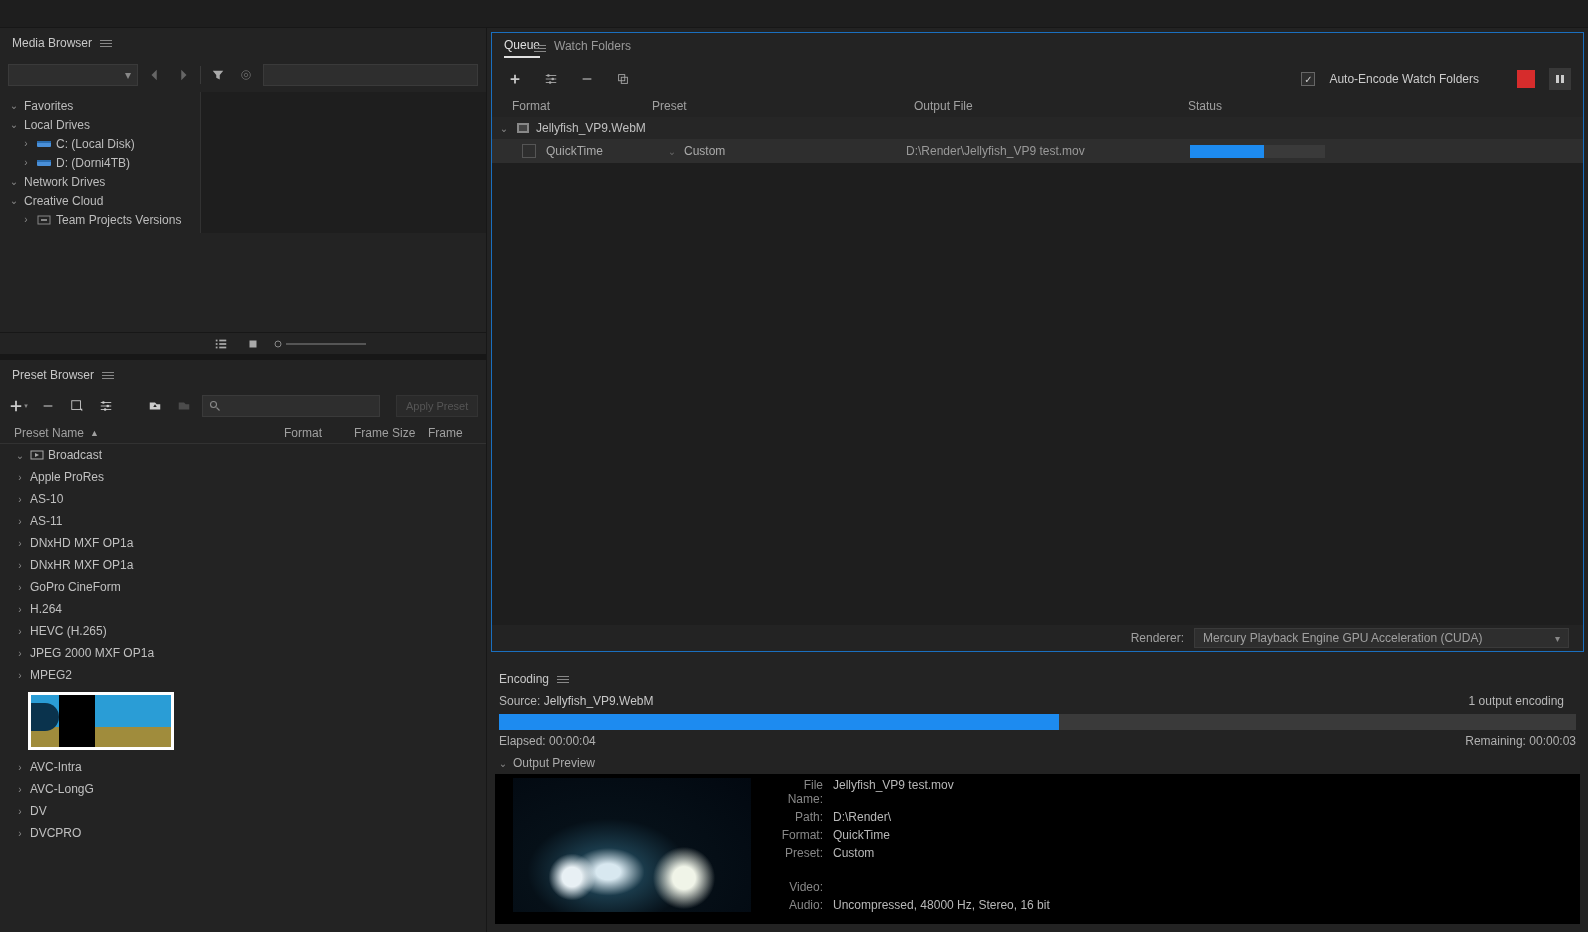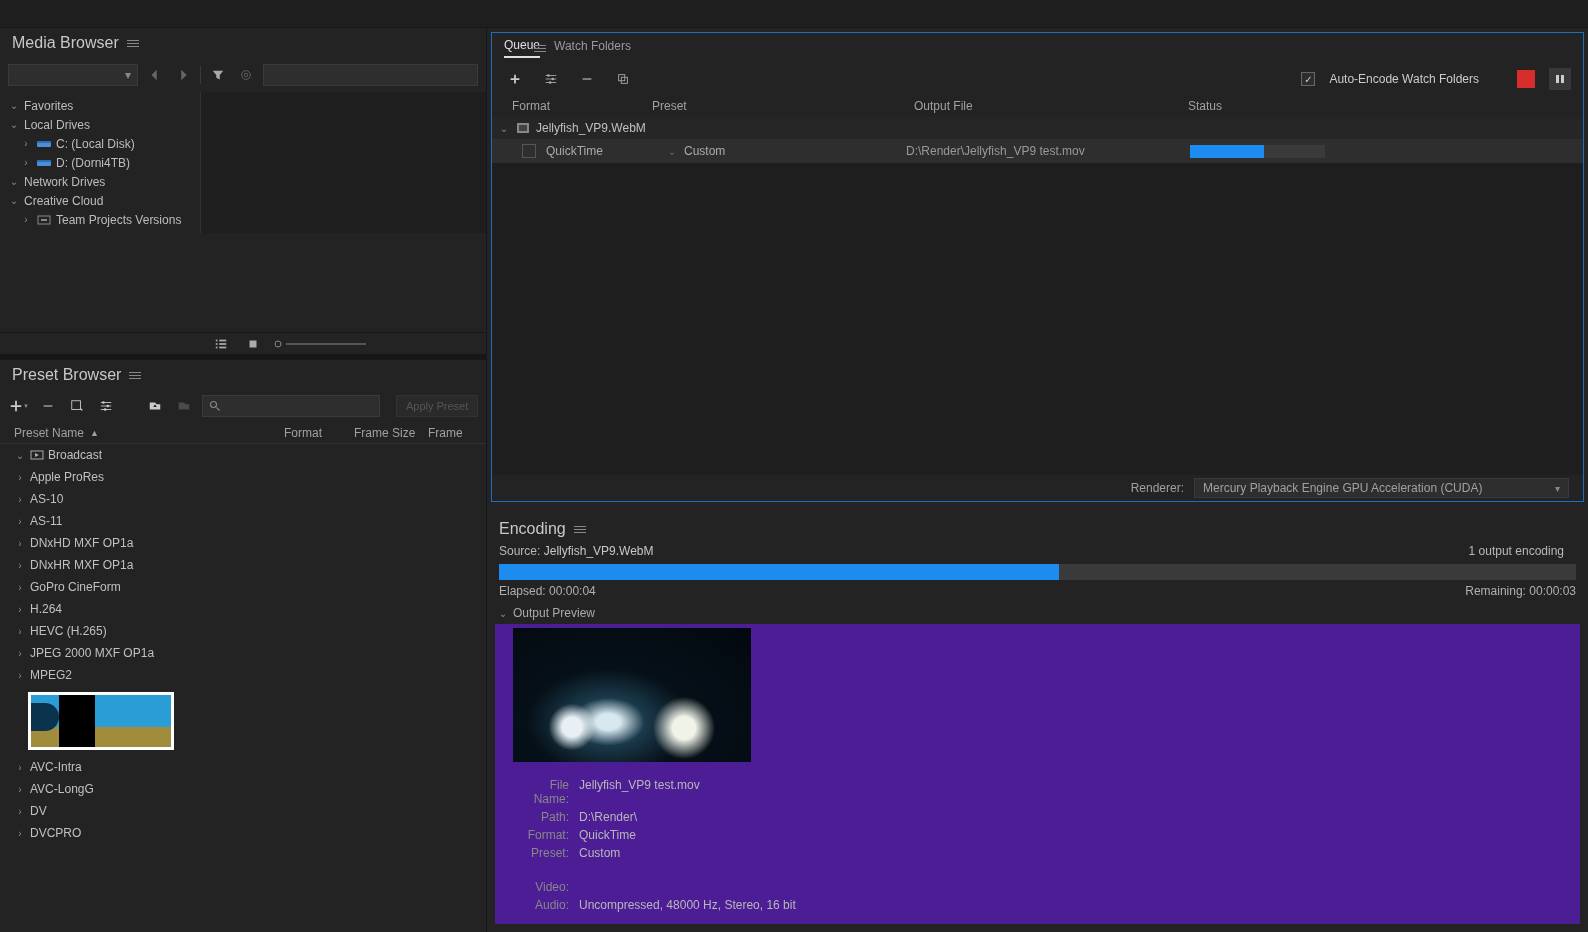--- a/index.html
+++ b/index.html
@@ -13,21 +13,21 @@
   overflow: hidden;
   user-select: none;
 }
 .app { display: flex; flex-direction: column; height: 100%; }
 .topbar { height: 28px; background: #1e1e1e; border-bottom: 1px solid #171717; }
 .main { display: flex; flex: 1; min-height: 0; }
 .left-col { width: 487px; display: flex; flex-direction: column; background: #232323; border-right: 1px solid #171717; }
 .right-col { flex: 1; display: flex; flex-direction: column; background: #232323; }
 
 .panel-header { height: 30px; display: flex; align-items: center; padding: 0 12px; background: #232323; gap: 8px; }
-.panel-title { color: #c8c8c8; font-size: 16px; }
+.panel-title { color: #c8c8c8; font-size: 12px; }
 .burger { color: #888; display: flex; flex-direction: column; gap: 2px; cursor: pointer; }
 .burger span { width: 12px; height: 1px; background: #888; display: block; }
 
 .toolbar { height: 34px; display: flex; align-items: center; padding: 0 8px; gap: 6px; }
 .dropdown { width: 130px; height: 22px; background: #2e2e2e; border: 1px solid #3a3a3a; display: flex; align-items: center; justify-content: flex-end; padding: 0 6px; }
 .icon-btn { width: 22px; height: 22px; display: flex; align-items: center; justify-content: center; color: #888; cursor: pointer; }
 .icon-btn svg { width: 14px; height: 14px; }
 .search-input { flex: 1; height: 22px; background: #2e2e2e; border: 1px solid #3a3a3a; color: #ccc; padding: 0 6px 0 22px; position: relative; }
 .search-wrap { position: relative; flex: 1; display: flex; }
 .search-wrap svg { position: absolute; left: 6px; top: 4px; width: 12px; height: 12px; pointer-events: none; }
@@ -96,21 +96,21 @@
 
 .renderer-bar { height: 26px; display: flex; align-items: center; justify-content: flex-end; padding: 0 14px; gap: 10px; background: #232323; }
 .renderer-dd { width: 375px; height: 20px; background: #2e2e2e; border: 1px solid #3a3a3a; display: flex; align-items: center; justify-content: space-between; padding: 0 8px; }
 
 .encoding-panel { background: #232323; padding: 8px 0; }
 .enc-source-row { display: flex; justify-content: space-between; padding: 0 24px 6px 12px; color: #b8b8b8; }
 .enc-progress { margin: 0 12px; height: 16px; background: #3a3a3a; }
 .enc-progress-fill { height: 100%; background: #1d8bf0; }
 .enc-time-row { display: flex; justify-content: space-between; padding: 4px 12px; color: #b0b0b0; }
 .output-preview-hdr { display: flex; align-items: center; padding: 4px 10px; gap: 4px; color: #aaa; }
-.preview-content { display: flex; gap: 16px; padding: 4px 12px 12px 18px; background: #4c1d95; margin: 0 8px; flex-direction: column; }
+.preview-content { display: flex; gap: 16px; padding: 4px 12px 12px 18px; background: #000000; margin: 0 8px; }
 .preview-thumb { width: 238px; height: 134px; background: radial-gradient(ellipse at 40% 70%, #d8e8f0 6%, #1a3a4a 18%, #061018 40%, #020810 100%); position: relative; }
 .preview-thumb::before { content:""; position:absolute; left:55%; top:45%; width:80px; height:80px; background:radial-gradient(circle, #f0f4e8 20%, transparent 55%); }
 .preview-thumb::after { content:""; position:absolute; left:12%; top:55%; width:60px; height:50px; background:radial-gradient(circle, #e8f0f4 25%, transparent 60%); }
 .preview-details { flex: 1; display: flex; flex-direction: column; gap: 4px; }
 .detail-row { display: flex; gap: 10px; }
 .detail-label { width: 56px; text-align: right; color: #888; }
 .detail-value { color: #b8b8b8; }
 .detail-gap { height: 12px; }
 .up-arrow { font-size: 9px; }
 

